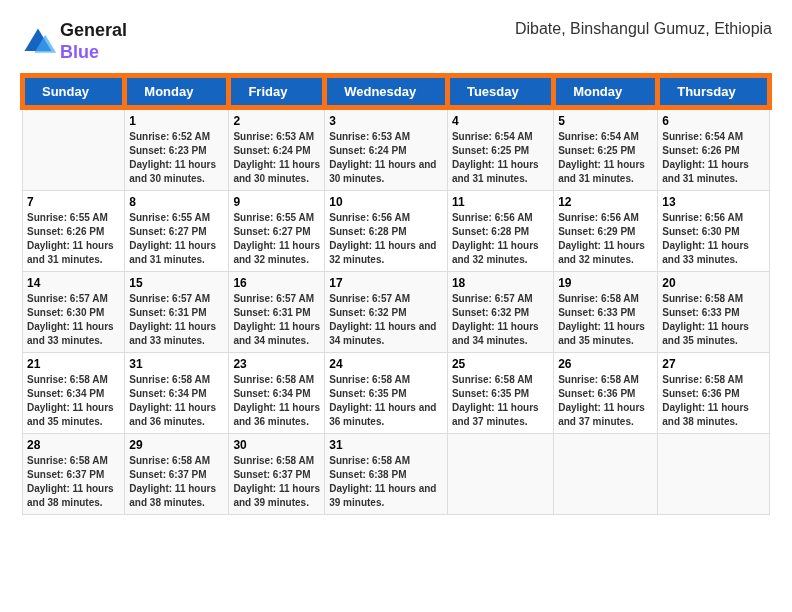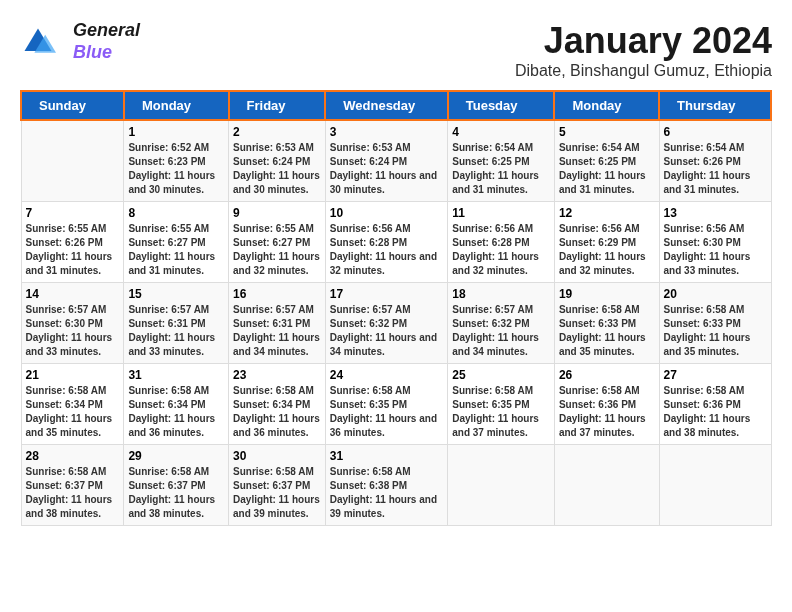--- a/index.html
+++ b/index.html
@@ -12,22 +12,21 @@
     }
     .header {
       display: flex;
       justify-content: space-between;
       align-items: flex-start;
       margin-bottom: 10px;
     }
     .logo {
       display: flex;
       align-items: center;
-      gap: 17px;
-      font-style: italic;
+      gap: 4px;
     }
     .logo-text {
       font-size: 18px;
       font-weight: bold;
       color: #1a1a1a;
       line-height: 1.2;
     }
     .logo-blue { color: #8b5cf6; }
     .logo-icon {
       width: 36px;
@@ -52,21 +51,21 @@
     }
     thead tr {
       background-color: #1565C0;
       color: #fff;
     }
     thead th {
       padding: 6px 17px;
       text-align: left;
       font-weight: bold;
       font-size: 13px;
-      border: 2px solid #f97316;
+      border: 5px solid #f97316;
     }
     tbody tr {
       border: 1px solid #ccc;
     }
     tbody td {
       padding: 4px 4px;
       vertical-align: top;
       border: 1px solid #ddd;
       min-height: 80px;
       height: 80px;
@@ -101,21 +100,20 @@
     <svg class="logo-icon" viewBox="0 0 40 40">
       <polygon points="20,5 35,30 5,30" fill="#1565C0"></polygon>
       <polygon points="28,12 40,32 16,32" fill="#42A5F5" opacity="0.7"></polygon>
     </svg>
     <div>
       <div class="logo-text">General</div>
       <div class="logo-text logo-blue">Blue</div>
     </div>
   </div>
   <div class="title-block">
-    <div class="main-title">January 2024</div>
     <div class="subtitle">Dibate, Binshangul Gumuz, Ethiopia</div>
   </div>
 </div>
 
 <table>
   <thead>
     <tr>
     <th>Sunday</th>
         <th>Monday</th>
         <th>Friday</th>

